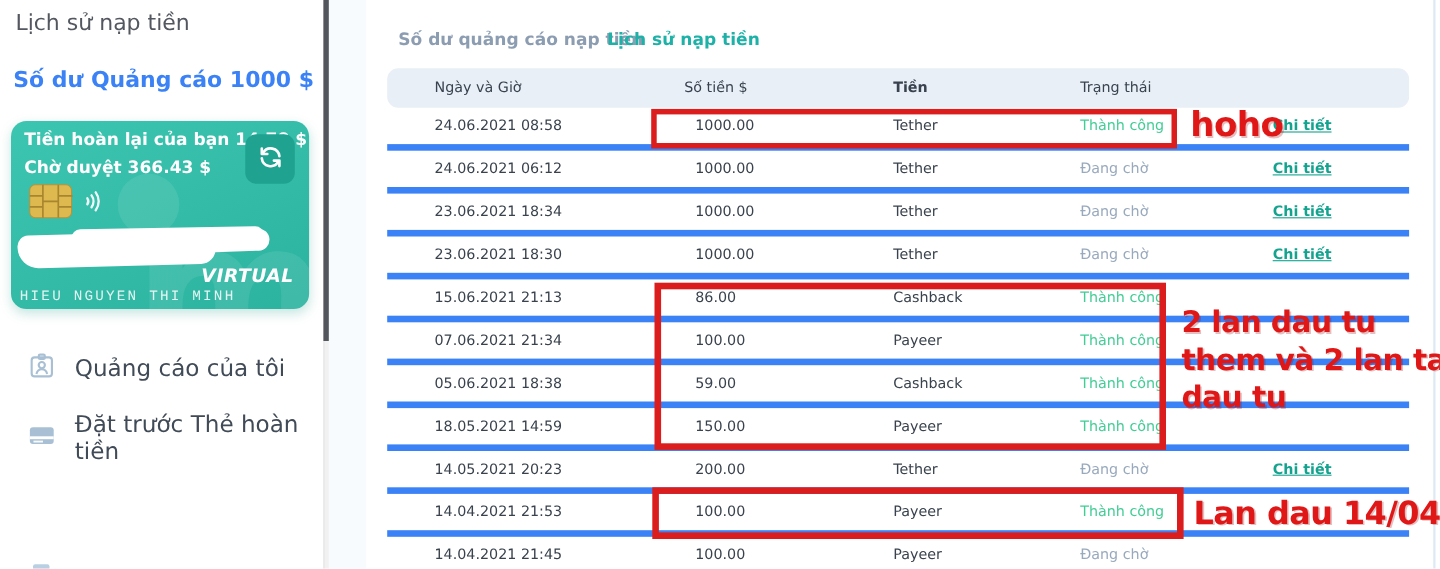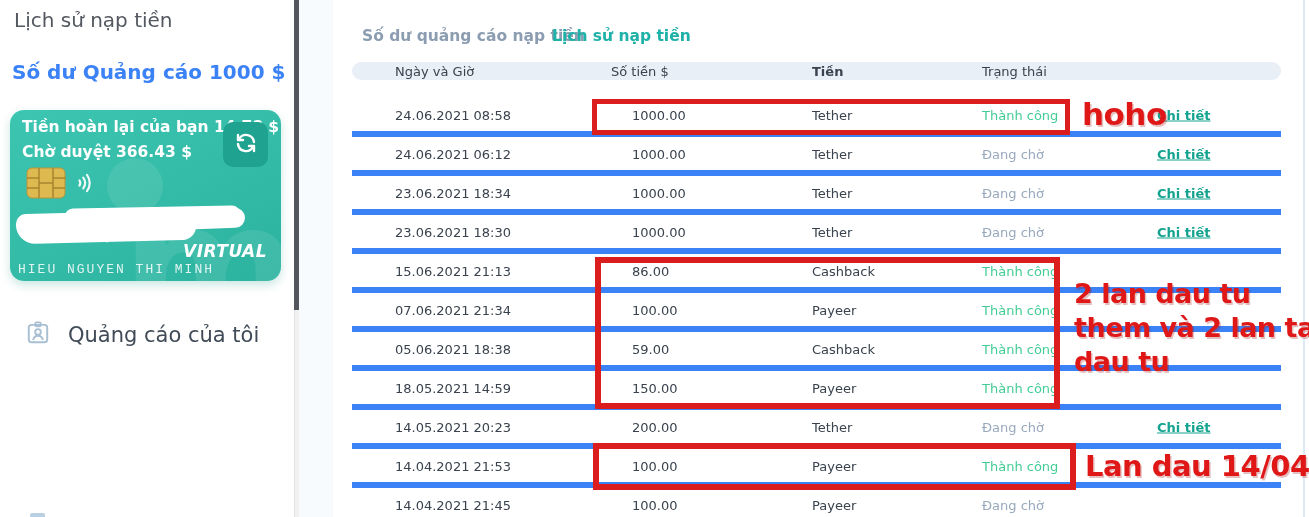--- a/index.html
+++ b/index.html
@@ -55,23 +55,23 @@
   #sb-track{left:294px;top:0;width:5px;height:517px;background:#f1f1f1;border-left:1px solid #e3e3e3;}
   #sb-thumb{left:294px;top:0;width:5px;height:310px;background:#53575d;cursor:pointer;}
   #gutter{left:299px;top:0;width:34px;height:517px;background:#f8fbfe;}
   #right-line{left:1303px;top:0;width:2px;height:517px;background:#dde9f3;}
 
   
   .tab{top:27px;font-size:15.5px;font-weight:bold;cursor:pointer;text-decoration:none;}
   #tab-0{left:362px;color:#8c9db2;}
   #tab-1{left:552px;color:var(--accent-teal);}
 
-  .thead{left:352px;top:62px;width:929px;height:18px;background:var(--table-header-bg);border-radius:10px;}
+  .thead{left:352px;top:62px;width:929px;height:36px;background:var(--table-header-bg);border-radius:10px;}
   .thead span{position:absolute;top:50%;transform:translateY(-50%);font-size:13px;color:#39434f;}
-  .h0{left:43px;} .h1{left:259px;} .h2{left:460px;font-weight:bold;} .h3{left:630px;}
+  .h0{left:43px;} .h1{left:270px;} .h2{left:460px;font-weight:bold;} .h3{left:630px;}
 
   #table-rows{left:352px;top:98px;width:929px;}
   .trow{position:relative;height:39px;border-bottom:6px solid #3b82f6;}
   .trow span,.trow a{position:absolute;top:50%;transform:translateY(-50%);font-size:13px;}
   .c-date{left:43px;} .c-amount{left:280px;} .c-method{left:460px;}
   .c-status{left:630px;}
   .c-status.success{color:var(--status-success);}
   .c-status.pending{color:var(--status-pending);}
   .c-detail{left:805px;color:var(--detail-link);font-weight:bold;text-decoration:underline;cursor:pointer;}
 
@@ -134,20 +134,30 @@
       <svg width="26" height="26" viewBox="0 0 24 24" fill="none" stroke="#a9c0d4" stroke-width="1.8">
         <rect x="3.5" y="4.5" width="17" height="16" rx="2.5"></rect>
         <rect x="9.5" y="2.2" width="5" height="3.6" rx="1"></rect>
         <circle cx="12" cy="11" r="2.6"></circle>
         <path d="M7.5 18.5c.5-2.6 2.3-4 4.5-4s4 1.4 4.5 4"></path>
       </svg>
     </span>
     <span class="lbl">Quảng cáo của tôi</span>
   </div>
 
+  <div id="mi-1" class="abs menu-item">
+    <span>
+      <svg width="26" height="26" viewBox="0 0 24 24">
+        <rect x="2" y="5" width="20" height="14" rx="2.5" fill="#a9c0d4"></rect>
+        <rect x="2" y="12.6" width="20" height="2.4" fill="#fff"></rect>
+        <rect x="5" y="16.2" width="8" height="1.6" fill="#fff" opacity=".9"></rect>
+      </svg>
+    </span>
+    <span class="lbl">Đặt trước Thẻ hoàn tiền</span>
+  </div>
 
 
   <div class="abs cut-icon"></div>
 </div>
 
 <div id="sb-track" class="abs"></div>
 <div id="sb-thumb" class="abs"></div>
 <div id="gutter" class="abs"></div>
 <div id="right-line" class="abs"></div>
 

